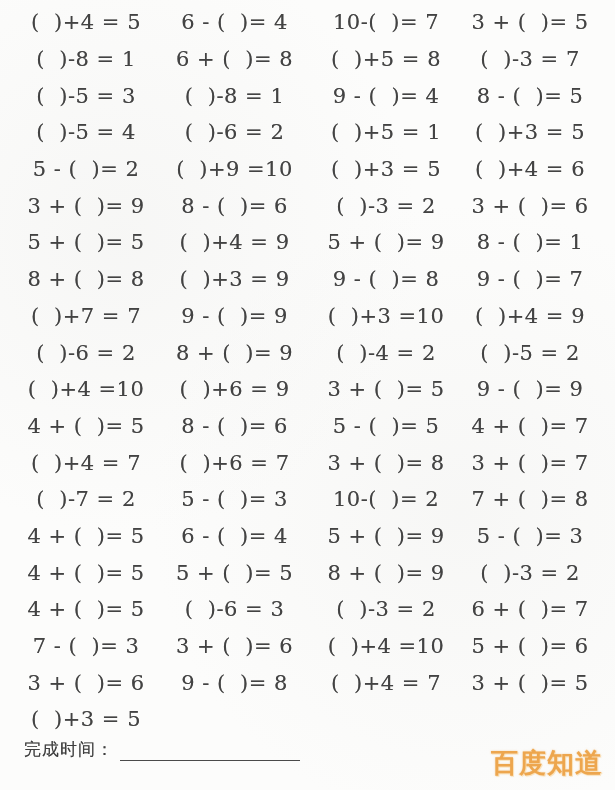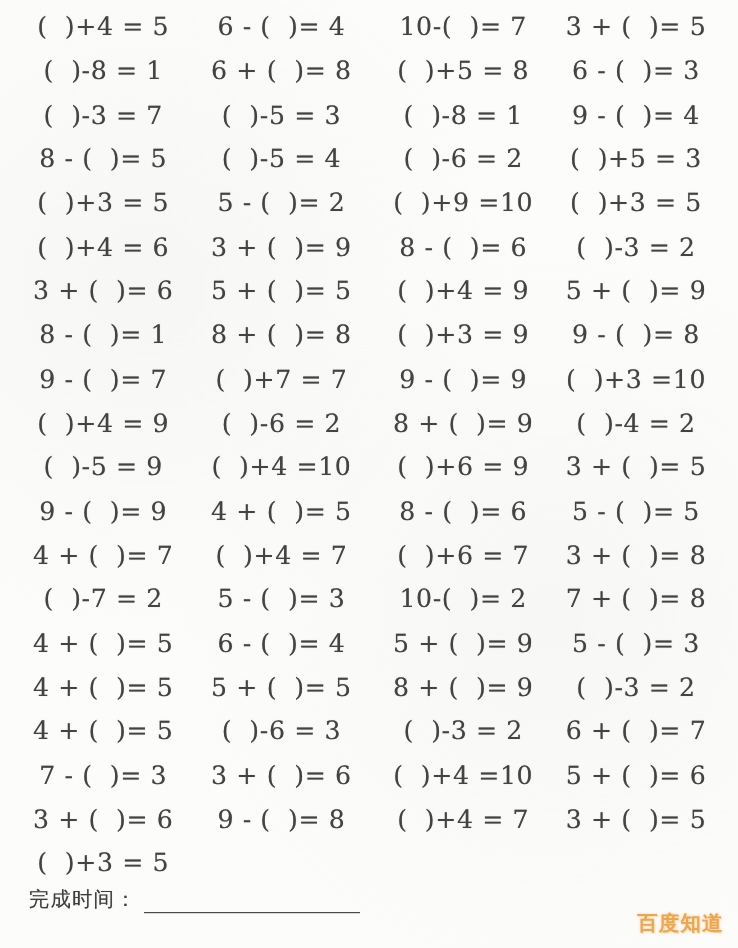--- a/index.html
+++ b/index.html
@@ -57,50 +57,49 @@
     display: inline-block;
     width: 180px;
     height: 24px;
     margin-left: 6px;
     border-bottom: 1.6px solid #4a4a4a;
   }
   .watermark {
     position: absolute;
     right: 12px;
     bottom: 9px;
-    font-size: 17px;
+    font-size: 27px;
     font-weight: bold;
     letter-spacing: 1px;
     color: #eda64e;
     text-shadow: 1px 1px 0 rgba(250, 225, 185, 0.9), 0 0 2px rgba(237, 166, 78, 0.5);
     font-family: "DejaVu Sans", "Liberation Sans", sans-serif;
   }
 </style>
 </head>
 <body>
 
 <div class="sheet">
 
   <div class="grid">
       <div class="eq">(  )+4 = 5</div>
       <div class="eq">6 - (  )= 4</div>
       <div class="eq">10-(  )= 7</div>
       <div class="eq">3 + (  )= 5</div>
       <div class="eq">(  )-8 = 1</div>
       <div class="eq">6 + (  )= 8</div>
       <div class="eq">(  )+5 = 8</div>
-      <div class="eq">6 - (  )= 3</div>
       <div class="eq">(  )-3 = 7</div>
       <div class="eq">(  )-5 = 3</div>
       <div class="eq">(  )-8 = 1</div>
       <div class="eq">9 - (  )= 4</div>
       <div class="eq">8 - (  )= 5</div>
       <div class="eq">(  )-5 = 4</div>
       <div class="eq">(  )-6 = 2</div>
-      <div class="eq">(  )+5 = 3</div>
+      <div class="eq">(  )+5 = 1</div>
       <div class="eq">(  )+3 = 5</div>
       <div class="eq">5 - (  )= 2</div>
       <div class="eq">(  )+9 =10</div>
       <div class="eq">(  )+3 = 5</div>
       <div class="eq">(  )+4 = 6</div>
       <div class="eq">3 + (  )= 9</div>
       <div class="eq">8 - (  )= 6</div>
       <div class="eq">(  )-3 = 2</div>
       <div class="eq">3 + (  )= 6</div>
       <div class="eq">5 + (  )= 5</div>
@@ -111,32 +110,33 @@
       <div class="eq">(  )+3 = 9</div>
       <div class="eq">9 - (  )= 8</div>
       <div class="eq">9 - (  )= 7</div>
       <div class="eq">(  )+7 = 7</div>
       <div class="eq">9 - (  )= 9</div>
       <div class="eq">(  )+3 =10</div>
       <div class="eq">(  )+4 = 9</div>
       <div class="eq">(  )-6 = 2</div>
       <div class="eq">8 + (  )= 9</div>
       <div class="eq">(  )-4 = 2</div>
-      <div class="eq">(  )-5 = 9</div>
+      <div class="eq">(  )-5 = 2</div>
       <div class="eq">(  )+4 =10</div>
       <div class="eq">(  )+6 = 9</div>
       <div class="eq">3 + (  )= 5</div>
       <div class="eq">9 - (  )= 9</div>
       <div class="eq">4 + (  )= 5</div>
       <div class="eq">8 - (  )= 6</div>
       <div class="eq">5 - (  )= 5</div>
       <div class="eq">4 + (  )= 7</div>
       <div class="eq">(  )+4 = 7</div>
       <div class="eq">(  )+6 = 7</div>
       <div class="eq">3 + (  )= 8</div>
+      <div class="eq">3 + (  )= 7</div>
       <div class="eq">(  )-7 = 2</div>
       <div class="eq">5 - (  )= 3</div>
       <div class="eq">10-(  )= 2</div>
       <div class="eq">7 + (  )= 8</div>
       <div class="eq">4 + (  )= 5</div>
       <div class="eq">6 - (  )= 4</div>
       <div class="eq">5 + (  )= 9</div>
       <div class="eq">5 - (  )= 3</div>
       <div class="eq">4 + (  )= 5</div>
       <div class="eq">5 + (  )= 5</div>

